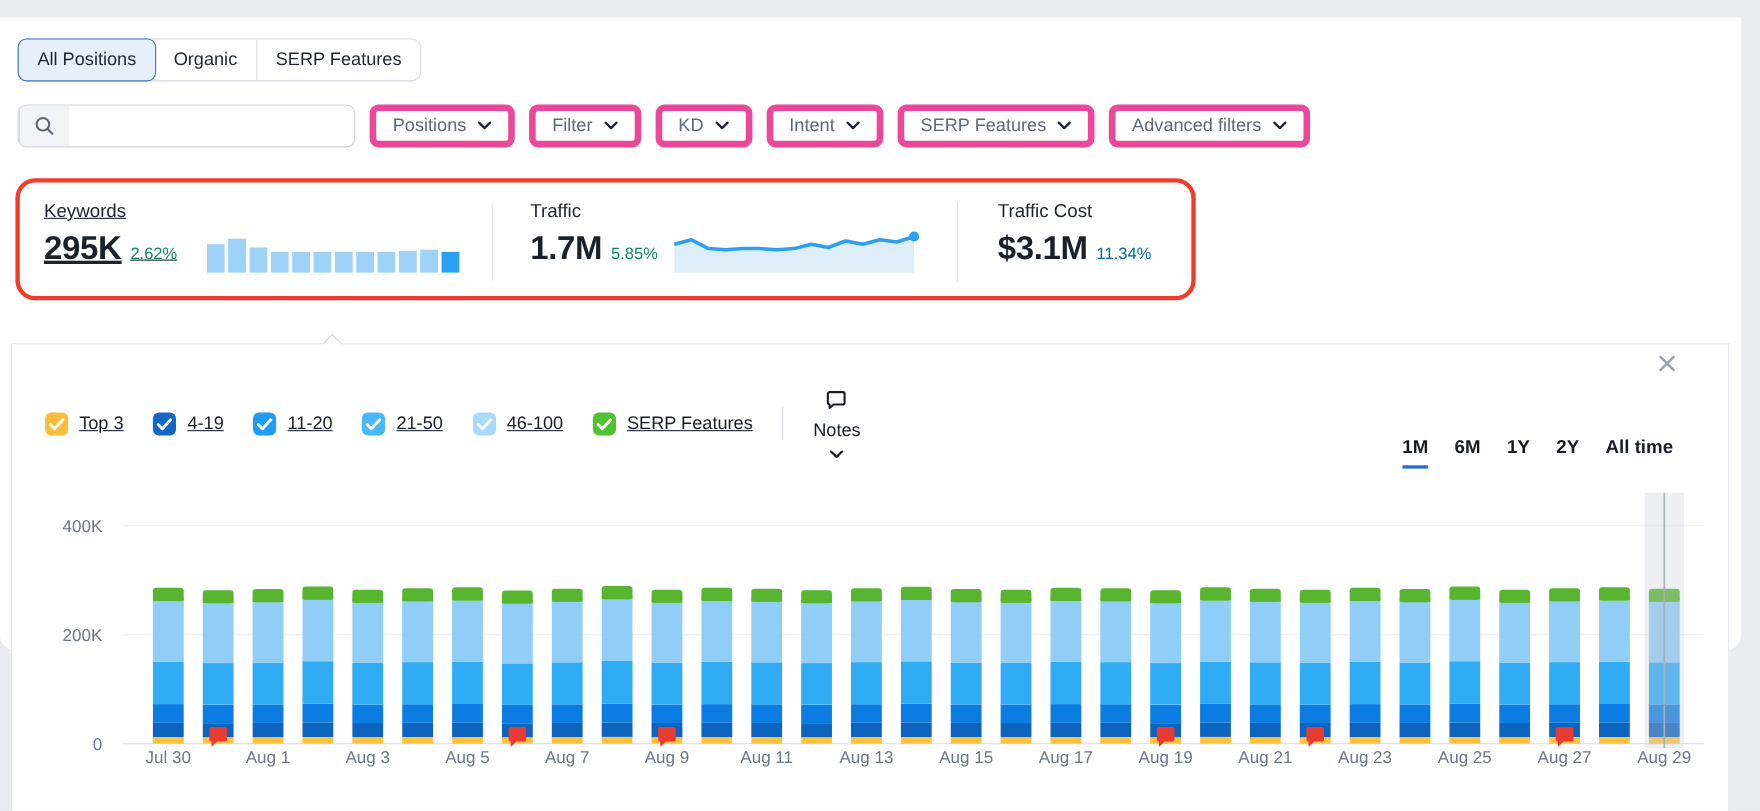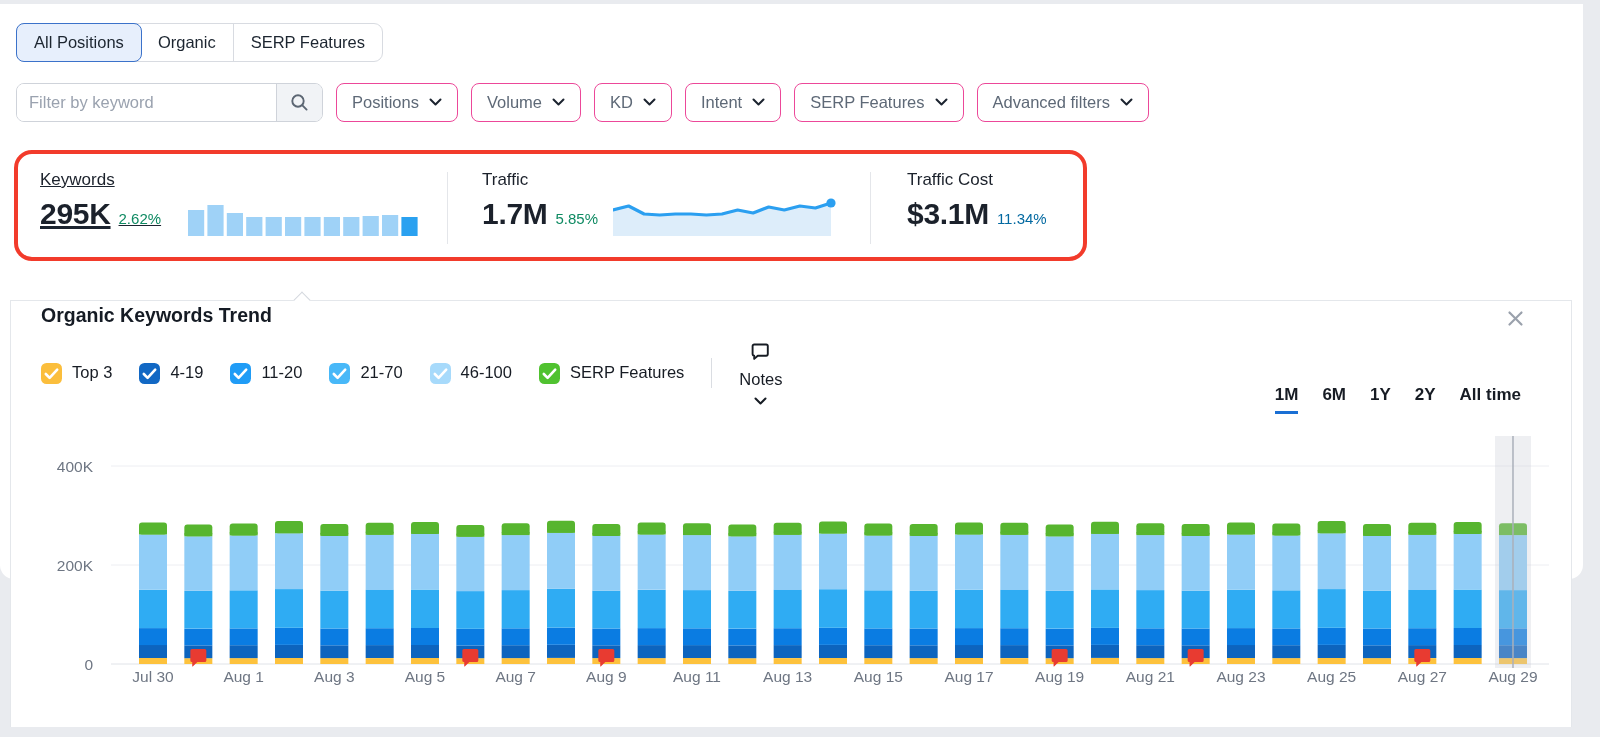--- a/index.html
+++ b/index.html
@@ -5,21 +5,21 @@
   * { box-sizing: border-box; margin: 0; padding: 0; }
   html,body { width:1600px; height:737px; }
   body {
     font-family: "Liberation Sans", sans-serif;
     background:#e9ebef;
     position:relative;
     overflow:hidden;
     color:#1c2430;
   }
   .card {
-    position:absolute; left:0; top:4px; width:1583px; height:575px;
+    position:absolute; left:0; top:16px; width:1583px; height:575px;
     background:#fff; border-radius:0 0 14px 14px;
   }
   
   .tab-group {
     position:absolute; left:16px; top:19px; height:39px;
     display:inline-flex; align-items:stretch;
     border:1px solid #d8dbe1; border-radius:9px; background:#fff;
   }
   .tab { display:flex; align-items:center; padding:0 17px; font-size:16.5px; color:#1c2530; cursor:pointer; white-space:nowrap; }
   .tab.divided { border-left:1px solid #d8dbe1; }
@@ -36,21 +36,21 @@
   .filter-input {
     flex:1; border:none; outline:none; padding:0 12px; font-size:16.5px;
     font-family:"Liberation Sans", sans-serif; color:#1c2530;
   }
   .filter-input::placeholder { color:#9aa2af; }
   .search-btn {
     width:46px; background:#f1f3f6; border:none; border-left:1px solid #cfd3da;
     display:flex; align-items:center; justify-content:center; cursor:pointer;
   }
   .dd {
-    height:39px; background:#fff; border:1px solid #ec4899; border-radius:8px;
+    height:39px; background:#fff; border:6px solid #ec4899; border-radius:8px;
     display:flex; align-items:center; gap:10px; padding:0 15px;
     font-size:16.5px; color:#5e6977; cursor:pointer; white-space:nowrap;
   }
   .dd svg, .search-btn svg { flex:none; }
   
   .red-annotation {
     position:absolute; left:14px; top:146px; width:1073px; height:111px;
     border:4px solid #f23b2b; border-radius:18px; pointer-events:none; z-index:6;
   }
   .metric { position:absolute; top:166px; }
@@ -67,21 +67,21 @@
     transform:rotate(45deg); z-index:3;
   }
   .trend-panel {
     position:absolute; left:10px; top:296px; width:1562px; height:427px;
     background:#fff; border:1px solid #e4e7eb; border-bottom:none;
   }
   .panel-title { position:absolute; left:30px; top:3px; font-size:19.5px; font-weight:bold; color:#151b24; }
   .close-btn { position:absolute; left:1492px; top:5px; width:24px; height:24px; display:flex; align-items:center; justify-content:center; cursor:pointer; }
   
   .legend-row { position:absolute; left:30px; top:59px; height:26px; display:flex; align-items:center; gap:27px; }
-  .legend-item { display:flex; align-items:flex-start; gap:10px; cursor:pointer; }
+  .legend-item { display:flex; align-items:center; gap:10px; cursor:pointer;text-decoration:underline; }
   .cb { width:21px; height:21px; border-radius:5.5px; display:flex; align-items:center; justify-content:center; }
   .legend-label { font-size:16.5px; color:#171c24; }
   .legend-divider { width:1px; height:30px; background:#dadde2; }
   .notes-item { display:flex; align-items:center; gap:8px; cursor:pointer; color:#171c24; font-size:16.5px;flex-direction:column; }
   
   .range-row { position:absolute; right:50px; top:62px; display:flex; gap:24px; align-items:flex-start;margin-top:22px; }
   .range { font-size:17px; font-weight:bold; color:#171c24; cursor:pointer; padding-bottom:6px; }
   .range.active { border-bottom:3px solid #1a6fd4; }
   
   .chart-svg { position:absolute; left:0; top:129px; }
@@ -93,37 +93,36 @@
 <div class="card">
 
   <div class="tab-group">
     <div class="tab active">All Positions</div>
     <div class="tab">Organic</div>
     <div class="tab divided">SERP Features</div>
   </div>
 
   <div class="filter-row">
     <div class="search-box">
-      <input class="filter-input" placeholder="Filter by keyword" style="">
       <button class="search-btn">
         <svg width="19" height="19" viewBox="0 0 19 19">
           <circle cx="8" cy="8" r="5.7" fill="none" stroke="#5c6673" stroke-width="1.9"></circle>
           <line x1="12.4" y1="12.4" x2="16.6" y2="16.6" stroke="#5c6673" stroke-width="1.9" stroke-linecap="round"></line>
         </svg>
       </button>
     </div>
     <div id="dropdowns" style="display:flex;gap:13px;">
         <div class="dd">
           <span>Positions</span>
           <svg width="13" height="9" viewBox="0 0 13 9">
             <polyline points="1.5,1.5 6.5,6.5 11.5,1.5" fill="none" stroke="#1c2430" stroke-width="2" stroke-linecap="round" stroke-linejoin="round"></polyline>
           </svg>
         </div>
         <div class="dd">
-          <span>Volume</span>
+          <span>Filter</span>
           <svg width="13" height="9" viewBox="0 0 13 9">
             <polyline points="1.5,1.5 6.5,6.5 11.5,1.5" fill="none" stroke="#1c2430" stroke-width="2" stroke-linecap="round" stroke-linejoin="round"></polyline>
           </svg>
         </div>
         <div class="dd">
           <span>KD</span>
           <svg width="13" height="9" viewBox="0 0 13 9">
             <polyline points="1.5,1.5 6.5,6.5 11.5,1.5" fill="none" stroke="#1c2430" stroke-width="2" stroke-linecap="round" stroke-linejoin="round"></polyline>
           </svg>
         </div>
@@ -191,21 +190,20 @@
 
   <div class="metric" style="left:907px;">
     <div class="m-label">Traffic Cost</div>
     <div class="m-row">
       <span class="m-value">$3.1M</span>
       <span class="m-change" style="color: #0369a1;">11.34%</span>
     </div>
   </div>
 
   <div class="trend-panel">
-    <div class="panel-title">Organic Keywords Trend</div>
     <div class="close-btn">
       <svg width="17" height="17" viewBox="0 0 17 17">
         <line x1="2.5" y1="2.5" x2="14.5" y2="14.5" stroke="#9aa1ac" stroke-width="2.2" stroke-linecap="round"></line>
         <line x1="14.5" y1="2.5" x2="2.5" y2="14.5" stroke="#9aa1ac" stroke-width="2.2" stroke-linecap="round"></line>
       </svg>
     </div>
 
     <div class="legend-row" id="legend-row">
         <span class="legend-item">
           <span class="cb" style="background: rgb(251, 190, 60);">
@@ -230,21 +228,21 @@
             </svg>
           </span>
           <span class="legend-label">11-20</span>
         </span>
         <span class="legend-item">
           <span class="cb" style="background: rgb(72, 184, 248);">
             <svg width="21" height="21" viewBox="0 0 21 21">
               <polyline points="4.8,11 8.6,14.8 16.2,6.6" fill="none" stroke="#fff" stroke-width="2.6" stroke-linecap="round" stroke-linejoin="round"></polyline>
             </svg>
           </span>
-          <span class="legend-label">21-70</span>
+          <span class="legend-label">21-50</span>
         </span>
         <span class="legend-item">
           <span class="cb" style="background: rgb(167, 218, 251);">
             <svg width="21" height="21" viewBox="0 0 21 21">
               <polyline points="4.8,11 8.6,14.8 16.2,6.6" fill="none" stroke="#fff" stroke-width="2.6" stroke-linecap="round" stroke-linejoin="round"></polyline>
             </svg>
           </span>
           <span class="legend-label">46-100</span>
         </span>
         <span class="legend-item">

